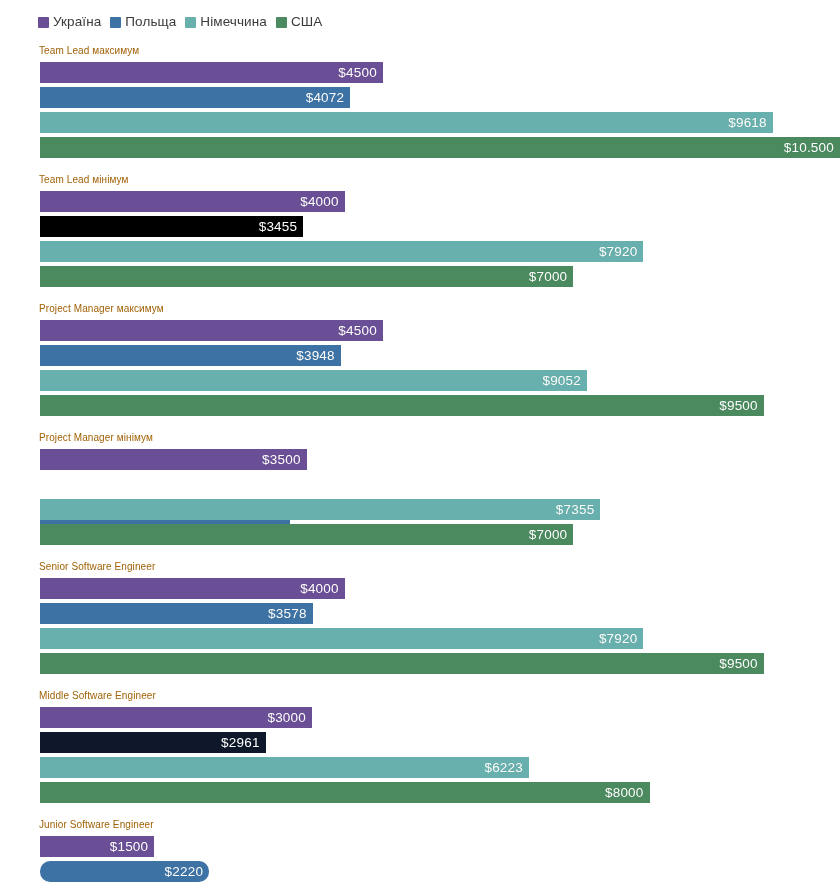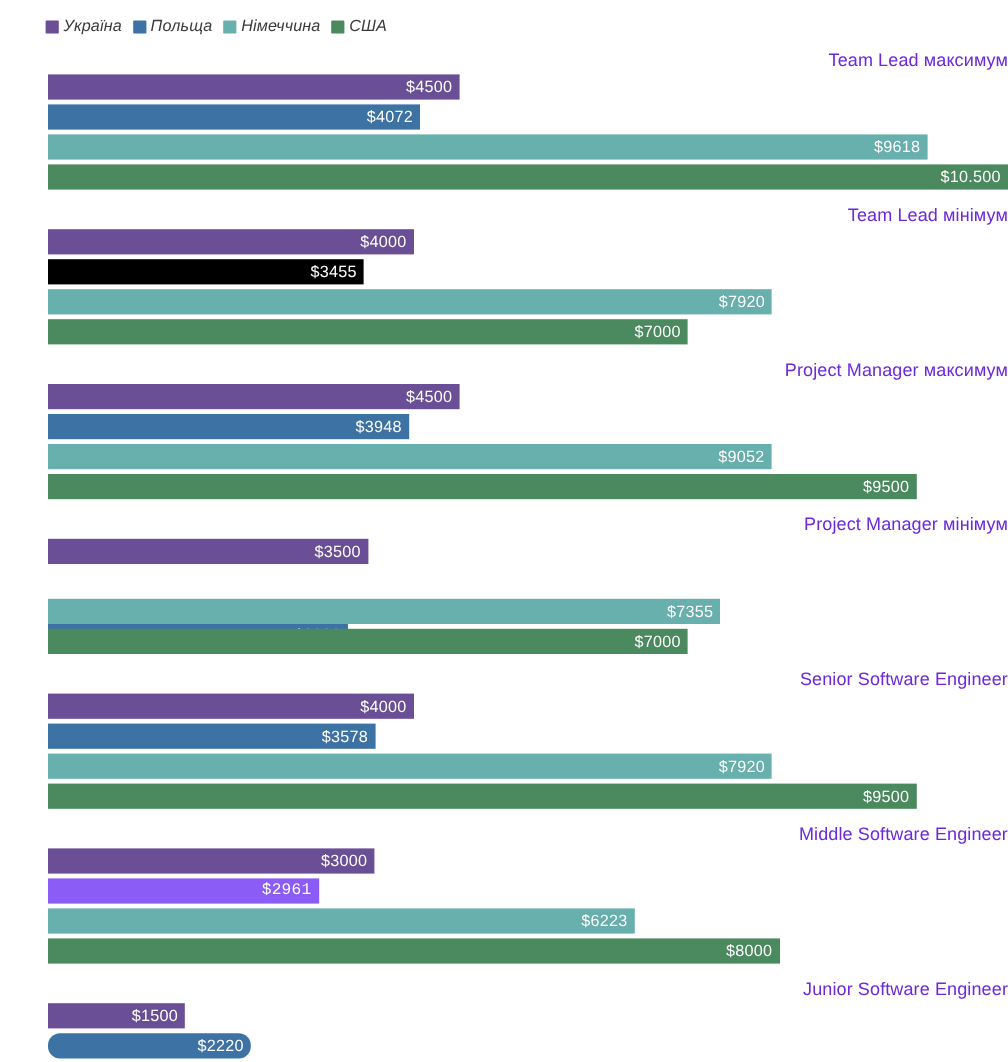--- a/index.html
+++ b/index.html
@@ -23,21 +23,20 @@
     padding: 0;
   }
 
   
   .legend {
     display: flex;
     align-items: center;
     gap: 9px;
     padding: 12px 0 0 38px;
     height: 32px;
-    font-style: italic;
   }
   .legend-item {
     display: flex;
     align-items: center;
     gap: 4px;
     white-space: nowrap;
   }
   .legend-swatch {
     width: 11px;
     height: 11px;
@@ -58,27 +57,26 @@
     padding: 12px 0 0 0;
   }
 
   .group {
     position: relative;
     margin-bottom: 15px;
     padding-left: 40px;
   }
 
   .group-label {
-    font-size: 15px;
-    color: #6d28d9;
+    font-size: 10px;
+    color: #a16207;
     line-height: 14px;
     margin: 0 0 4px -1px;
     letter-spacing: 0.1px;
     white-space: nowrap;
-    text-align: right;
   }
 
   .bar-row {
     position: relative;
     height: 21px;
     margin-bottom: 4px;
   }
   .bar-row:last-child { margin-bottom: 0; }
 
   .bar {
@@ -179,21 +177,21 @@
           <div class="bar" style="background: rgb(107, 79, 150); width: 342.857px;">
             <span class="bar-value">$4500</span>
           </div>
         </div>
         <div class="bar-row">
           <div class="bar" style="background: rgb(61, 114, 164); width: 300.8px;">
             <span class="bar-value">$3948</span>
           </div>
         </div>
         <div class="bar-row">
-          <div class="bar" style="background: rgb(104, 176, 173); width: 603px; padding-left: 44px;">
+          <div class="bar" style="background: rgb(104, 176, 173); width: 547px; padding-left: 44px;">
             <span class="bar-value">$9052</span>
           </div>
         </div>
         <div class="bar-row">
           <div class="bar" style="background: rgb(74, 138, 94); width: 723.81px;">
             <span class="bar-value">$9500</span>
           </div>
         </div>
       </div>
       <div class="group">
@@ -243,21 +241,21 @@
         </div>
       </div>
       <div class="group">
         <div class="group-label">Middle Software Engineer</div>
         <div class="bar-row">
           <div class="bar" style="background: rgb(107, 79, 150); width: 272px;">
             <span class="bar-value">$3000</span>
           </div>
         </div>
         <div class="bar-row">
-          <div class="bar" style="background: #8b5cf6; width: 225.6px; font-family: Liberation Mono, monospace;">
+          <div class="bar" style="background: #0f172a; width: 225.6px;">
             <span class="bar-value">$2961</span>
           </div>
         </div>
         <div class="bar-row">
           <div class="bar" style="background: rgb(104, 176, 173); width: 489px;">
             <span class="bar-value">$6223</span>
           </div>
         </div>
         <div class="bar-row">
           <div class="bar" style="background: rgb(74, 138, 94); width: 609.524px;">

